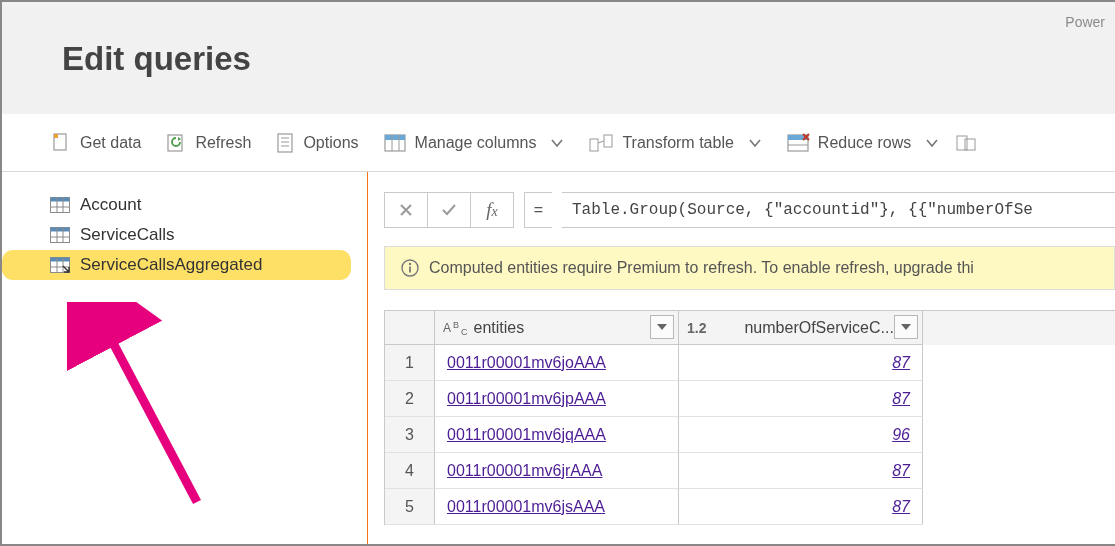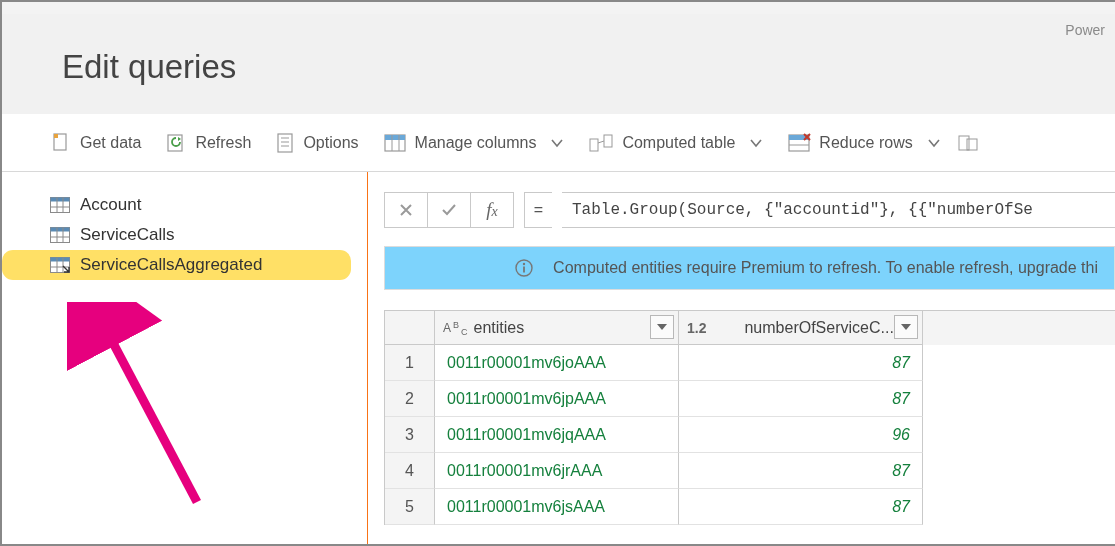--- a/index.html
+++ b/index.html
@@ -11,38 +11,38 @@
       height: 546px;
       overflow: hidden;
       position: relative;
       border: 2px solid #888;
       border-right: none;
     }
 
     
     .titlebar {
       position: absolute;
-      top: 12px; left: 0; right: 0;
+      top: 4px; left: 0; right: 0;
       height: 112px;
       background: #f1f1f1;
       border-bottom: 1px solid #d0d0d0;
     }
     .app-name {
       position: absolute;
       top: 8px;
       right: 10px;
       font-size: 14px;
       color: #8a8a8a;
     }
     .page-title {
       position: absolute;
       left: 60px;
       top: 34px;
       font-size: 33px;
-      font-weight: 400;
+      font-weight: 700;
       color: #444;
     }
 
     
     .toolbar {
       position: absolute;
       top: 112px;
       left: 0; right: 0;
       height: 58px;
       background: #ffffff;
@@ -169,30 +169,29 @@
       padding: 0 10px;
       font-family: Consolas, "Courier New", monospace;
       font-size: 16px;
       color: #444;
       overflow: hidden;
       white-space: nowrap;
     }
 
     
     .info-bar {
-      background: #7dd3fc;
+      background: #fef9c3;
       border: 1px solid #dcdcdc;
       display: flex;
       align-items: center;
-      gap: 20px;
+      gap: 10px;
       padding: 12px 16px;
       font-size: 16px;
       color: #555;
       margin-bottom: 20px;
-      justify-content: flex-end;
     }
     .info-bar svg { flex: none; }
 
     
     .grid {
       border-left: 1px solid #c9c9c9;
       border-top: 1px solid #c9c9c9;
     }
     .grid-hdr-row {
       display: flex;
@@ -248,21 +247,22 @@
       color: #555;
     }
     .cell {
       border-right: 1px solid #c9c9c9;
       border-bottom: 1px solid #e2e2e2;
       height: 36px;
       display: flex;
       align-items: center;
       padding: 0 12px;
       font-size: 16px;
-      color: #15803d;
+      color: #4c1d95;
+      text-decoration: underline;
     }
     .cell.col1 { width: 244px; }
     .cell.col2 { width: 244px; justify-content: flex-end; font-style: italic; }
   </style>
 </head>
 <body>
 
 <div class="titlebar">
   <div class="app-name">Power</div>
   <div class="page-title">Edit queries</div>
@@ -304,21 +304,21 @@
     <svg class="chev" viewBox="0 0 14 14">
         <path d="M2 4 L7 10 L12 4" fill="none" stroke="#777" stroke-width="1.6"></path>
       </svg>
   </div>
   <div class="tb-btn">
     <svg width="26" height="20" viewBox="0 0 26 20">
       <rect x="2" y="6" width="8" height="12" fill="none" stroke="#999"></rect>
       <rect x="16" y="2" width="8" height="12" fill="none" stroke="#999"></rect>
       <line x1="10" y1="10" x2="16" y2="8" stroke="#999"></line>
     </svg>
-    <span>Computed table</span>
+    <span>Transform table</span>
     <svg class="chev" viewBox="0 0 14 14">
         <path d="M2 4 L7 10 L12 4" fill="none" stroke="#777" stroke-width="1.6"></path>
       </svg>
   </div>
   <div class="tb-btn">
     <svg width="24" height="20" viewBox="0 0 24 20">
       <rect x="2" y="2" width="20" height="16" fill="none" stroke="#999" stroke-width="1.2"></rect>
       <rect x="2" y="2" width="20" height="5" fill="#6aa8d8"></rect>
       <line x1="2" y1="12" x2="22" y2="12" stroke="#999"></line>
       <line x1="17" y1="1" x2="23" y2="7" stroke="#c0392b" stroke-width="2"></line>

